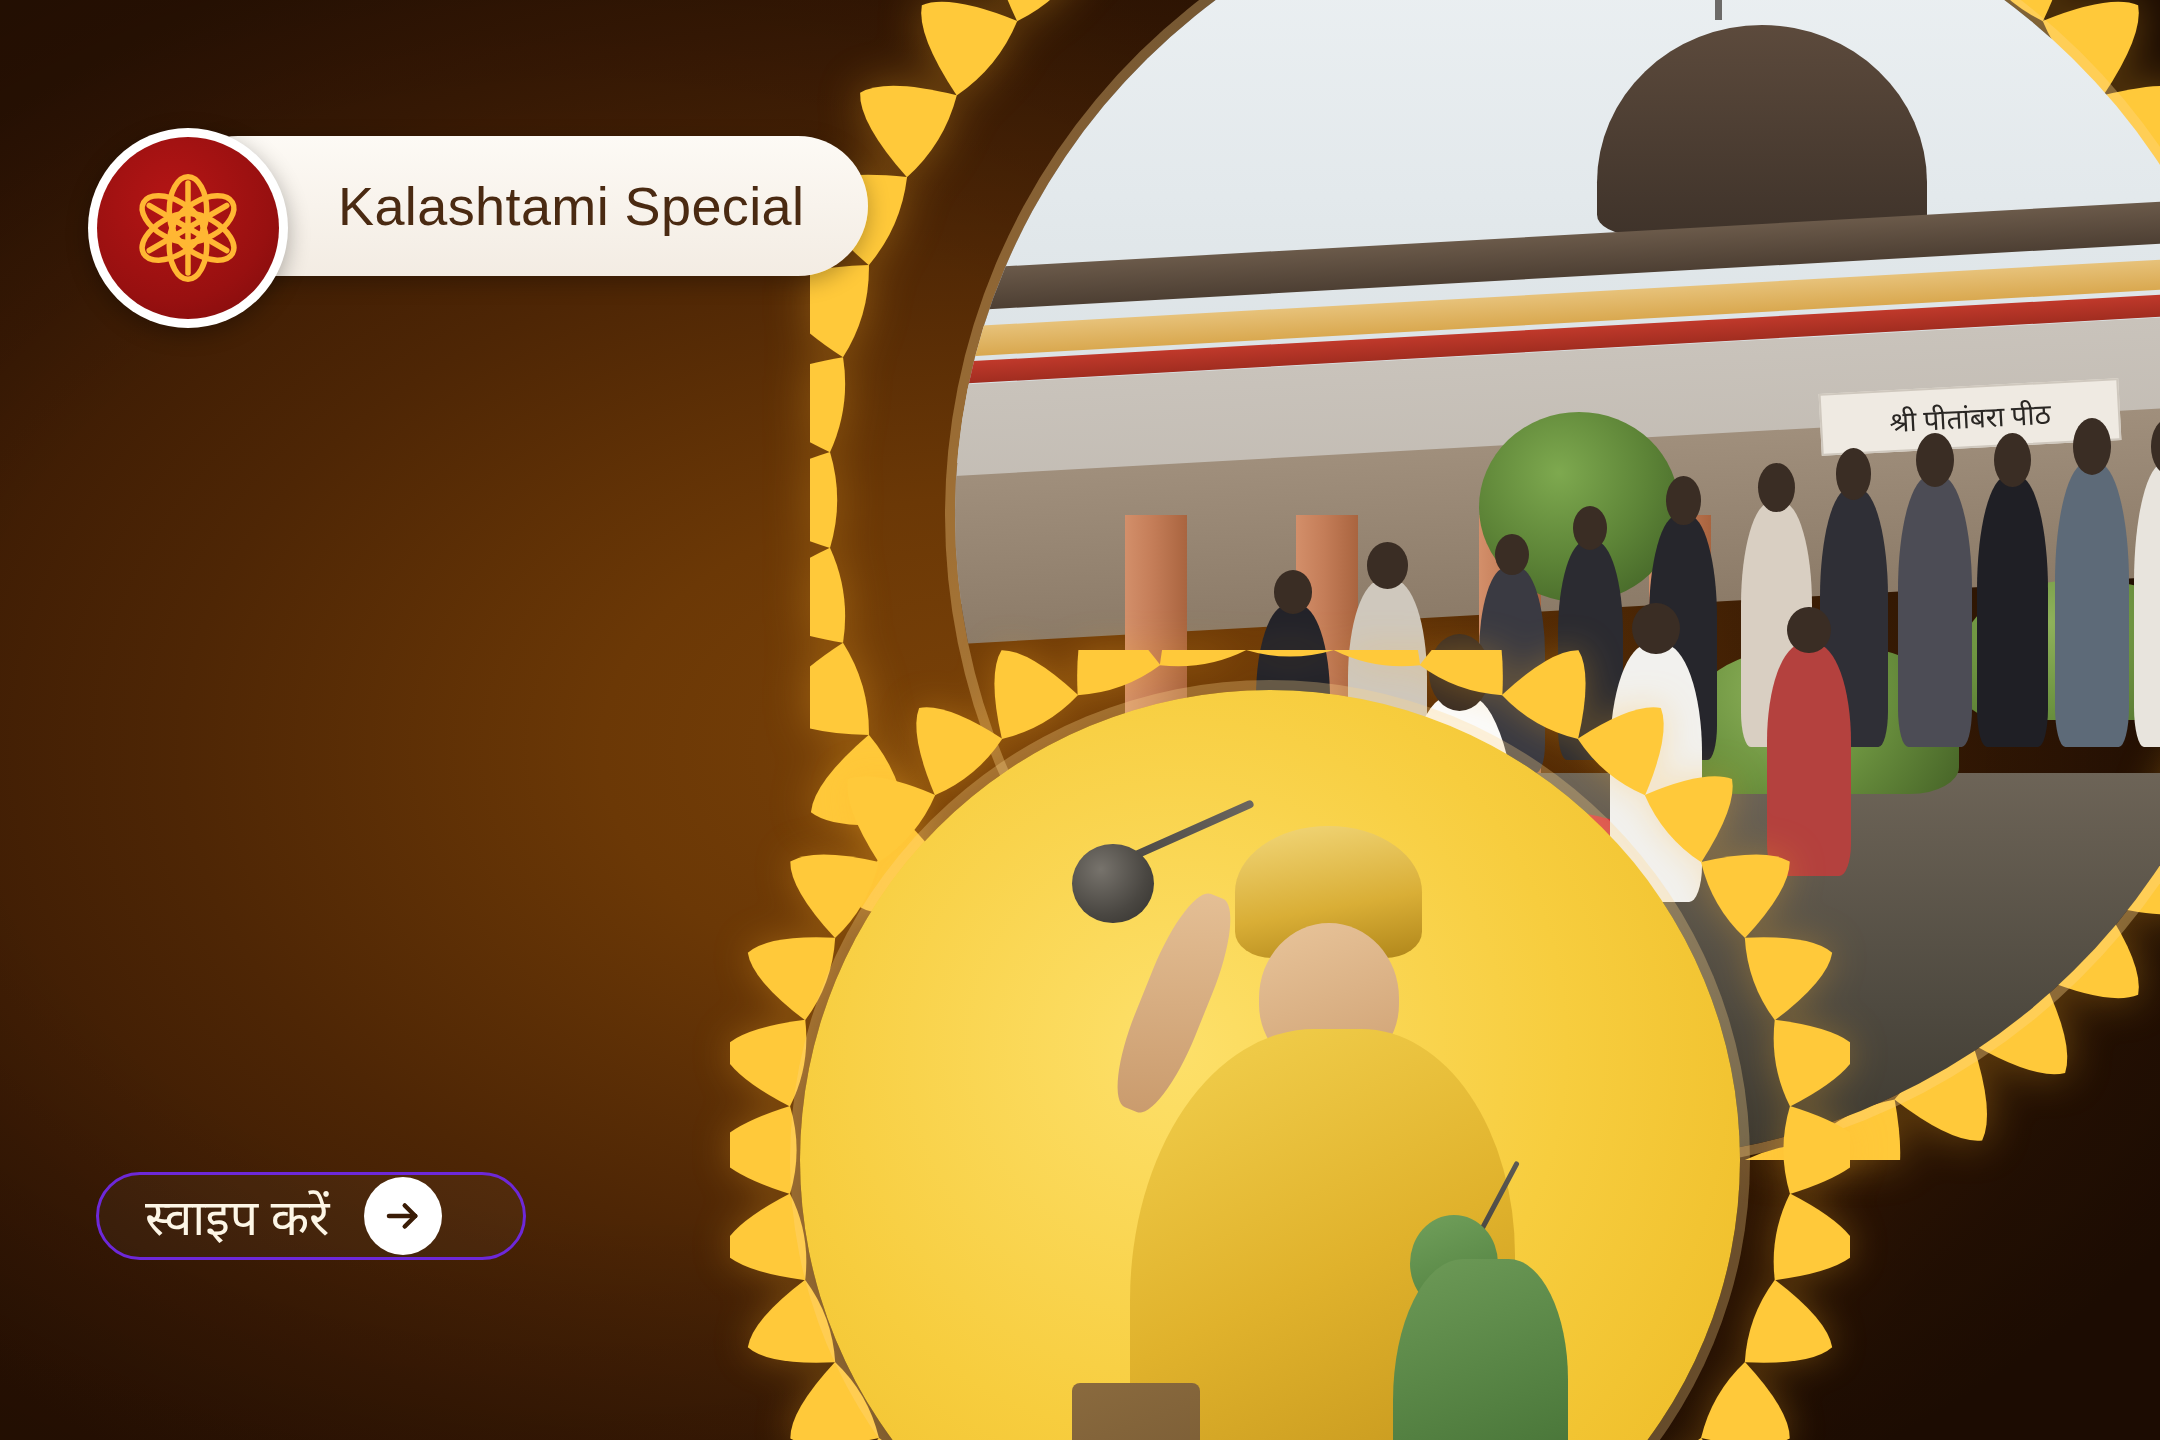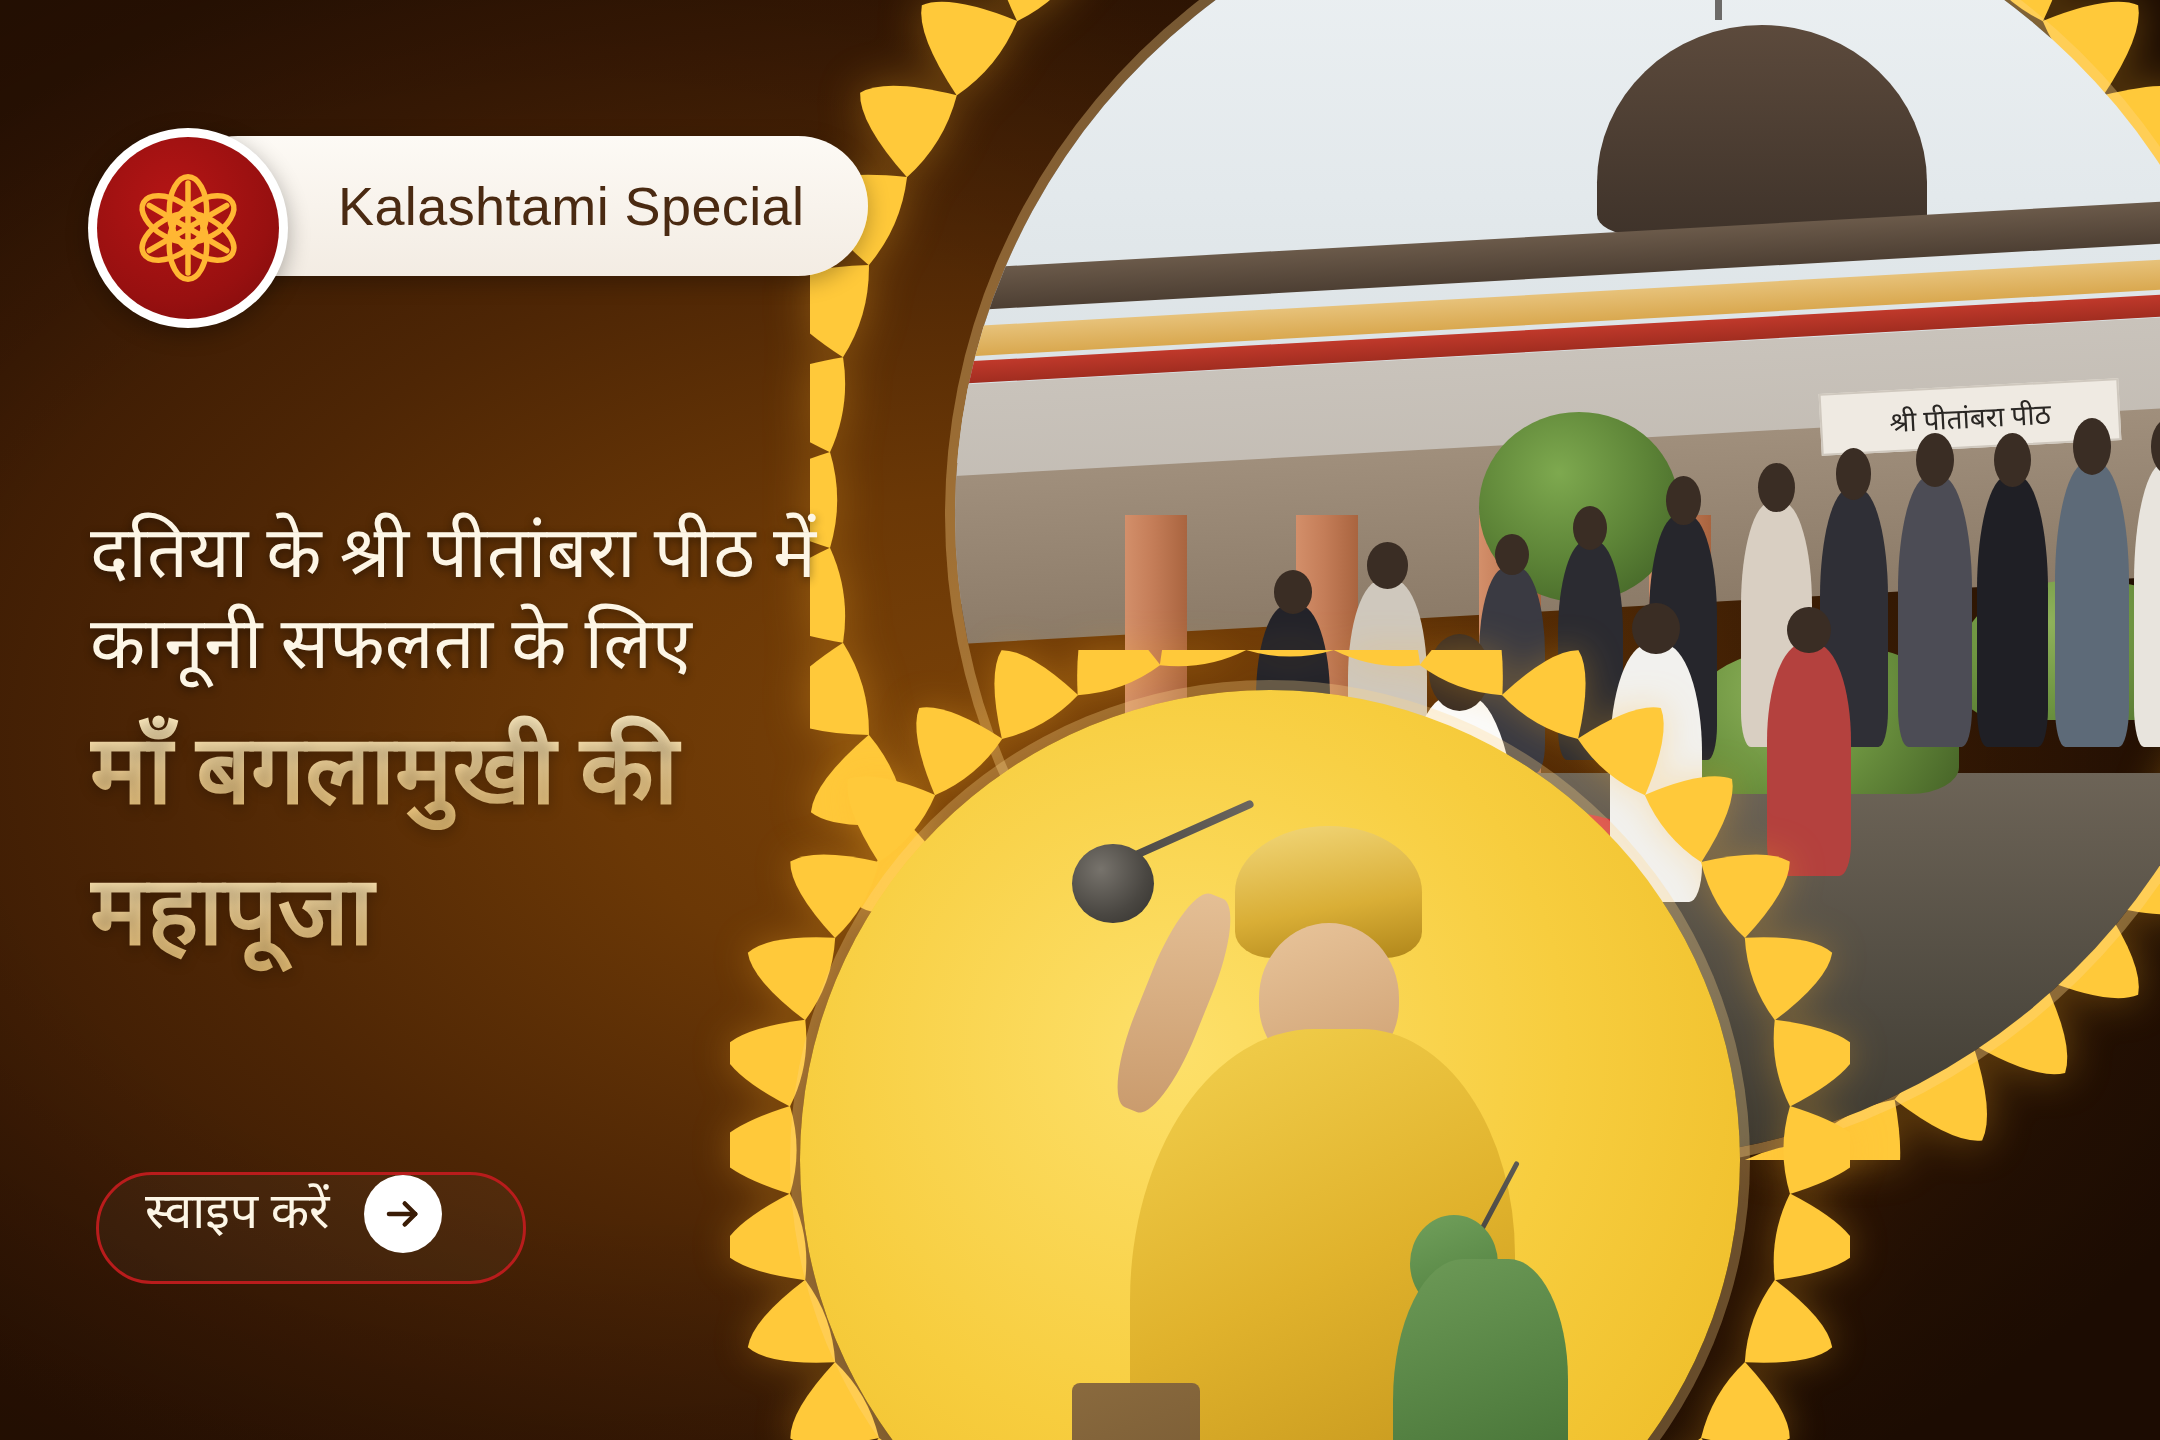--- a/index.html
+++ b/index.html
@@ -69,23 +69,23 @@
     color:#f8dfa8;
     background:linear-gradient(180deg,#ffeec4 0%,#f3cf8d 60%,#e8bf74 100%);
     -webkit-background-clip:text; background-clip:text;
     -webkit-text-fill-color:transparent;
     text-shadow:0 4px 14px rgba(0,0,0,.25);
   }
 
   
   .cta {
     position:absolute; left:96px; top:1172px;
-    height:112px; min-width:430px;
-    border:3px solid #b91c1c; border-radius:60px;
-    display:flex; gap:34px;
+    height:88px; min-width:430px;
+    border:3px solid #6d28d9; border-radius:60px;
+    display:flex; align-items:center; gap:34px;
     padding:0 16px 0 46px;
     background:rgba(255,255,255,.03);
   }
   .cta-label {
     font-size:50px; color:#fdf6e6; font-weight:500;
     font-family:"Liberation Serif", serif;
     white-space:nowrap;
   }
   .cta-arrow {
     width:78px; height:78px; border-radius:50%;
@@ -503,26 +503,20 @@
             <line x1="60" y1="60" x2="60" y2="96"></line>
             <line x1="60" y1="60" x2="29" y2="78"></line>
             <line x1="60" y1="60" x2="29" y2="42"></line>
           </g>
           <circle cx="60" cy="60" r="4.5" fill="#ffb733"></circle>
         </svg>
       </div>
     </div>
   </div>
 
-  <div class="headline">
-    <div class="hl-sub">दतिया के श्री पीतांबरा पीठ में</div>
-    <div class="hl-sub">कानूनी सफलता के लिए</div>
-    <div class="hl-main">माँ बगलामुखी की</div>
-    <div class="hl-main">महापूजा</div>
-  </div>
 
   <div class="cta">
     <span class="cta-label">स्वाइप करें</span>
     <span class="cta-arrow">
       <svg width="42" height="42" viewBox="0 0 24 24" fill="none" stroke="#3a1c06" stroke-width="2.6" stroke-linecap="round" stroke-linejoin="round">
         <line x1="4" y1="12" x2="19" y2="12"></line>
         <polyline points="13,6 19,12 13,18"></polyline>
       </svg>
     </span>
   </div>

